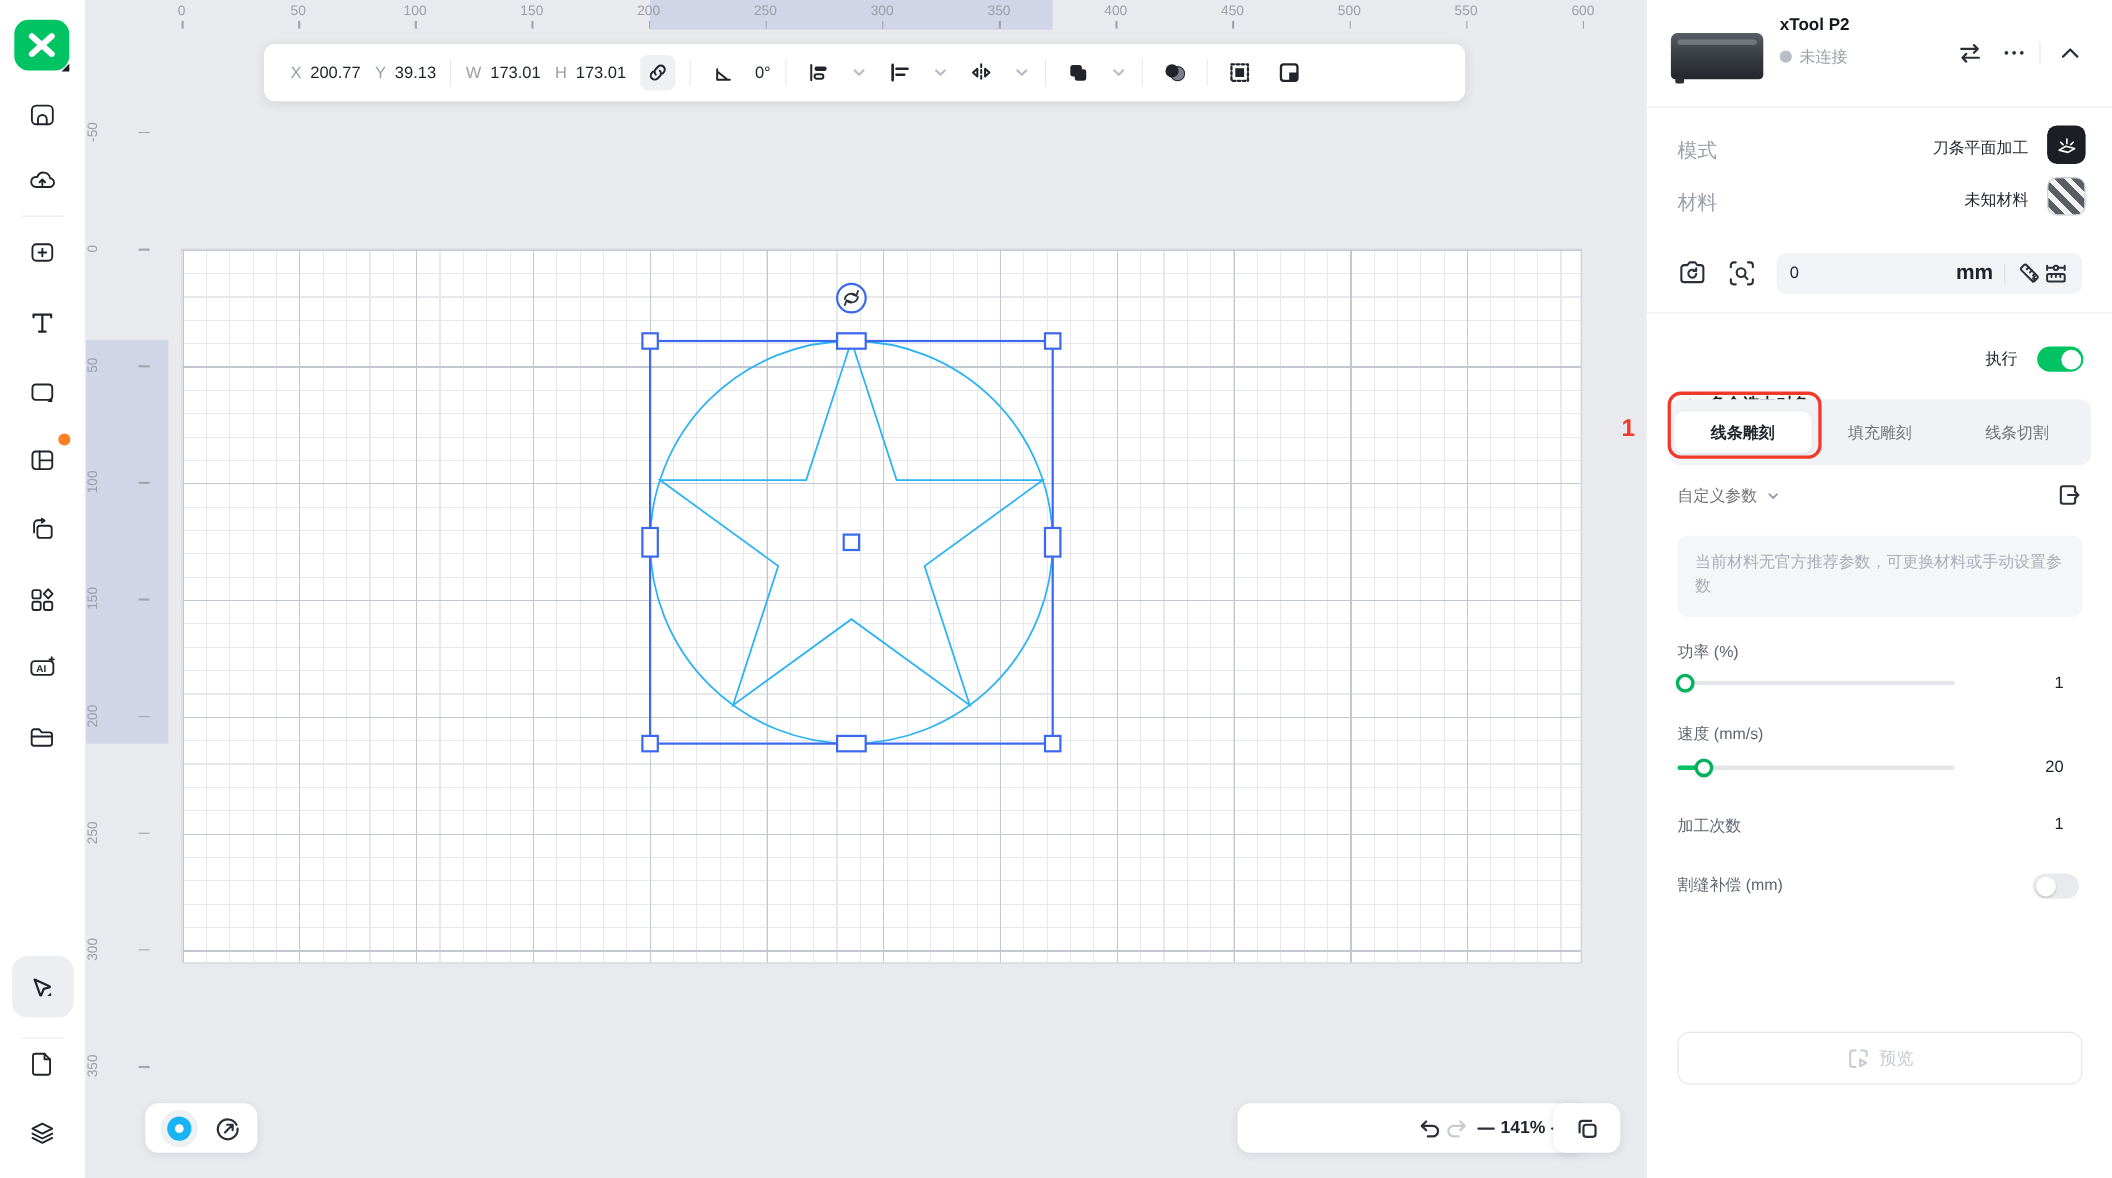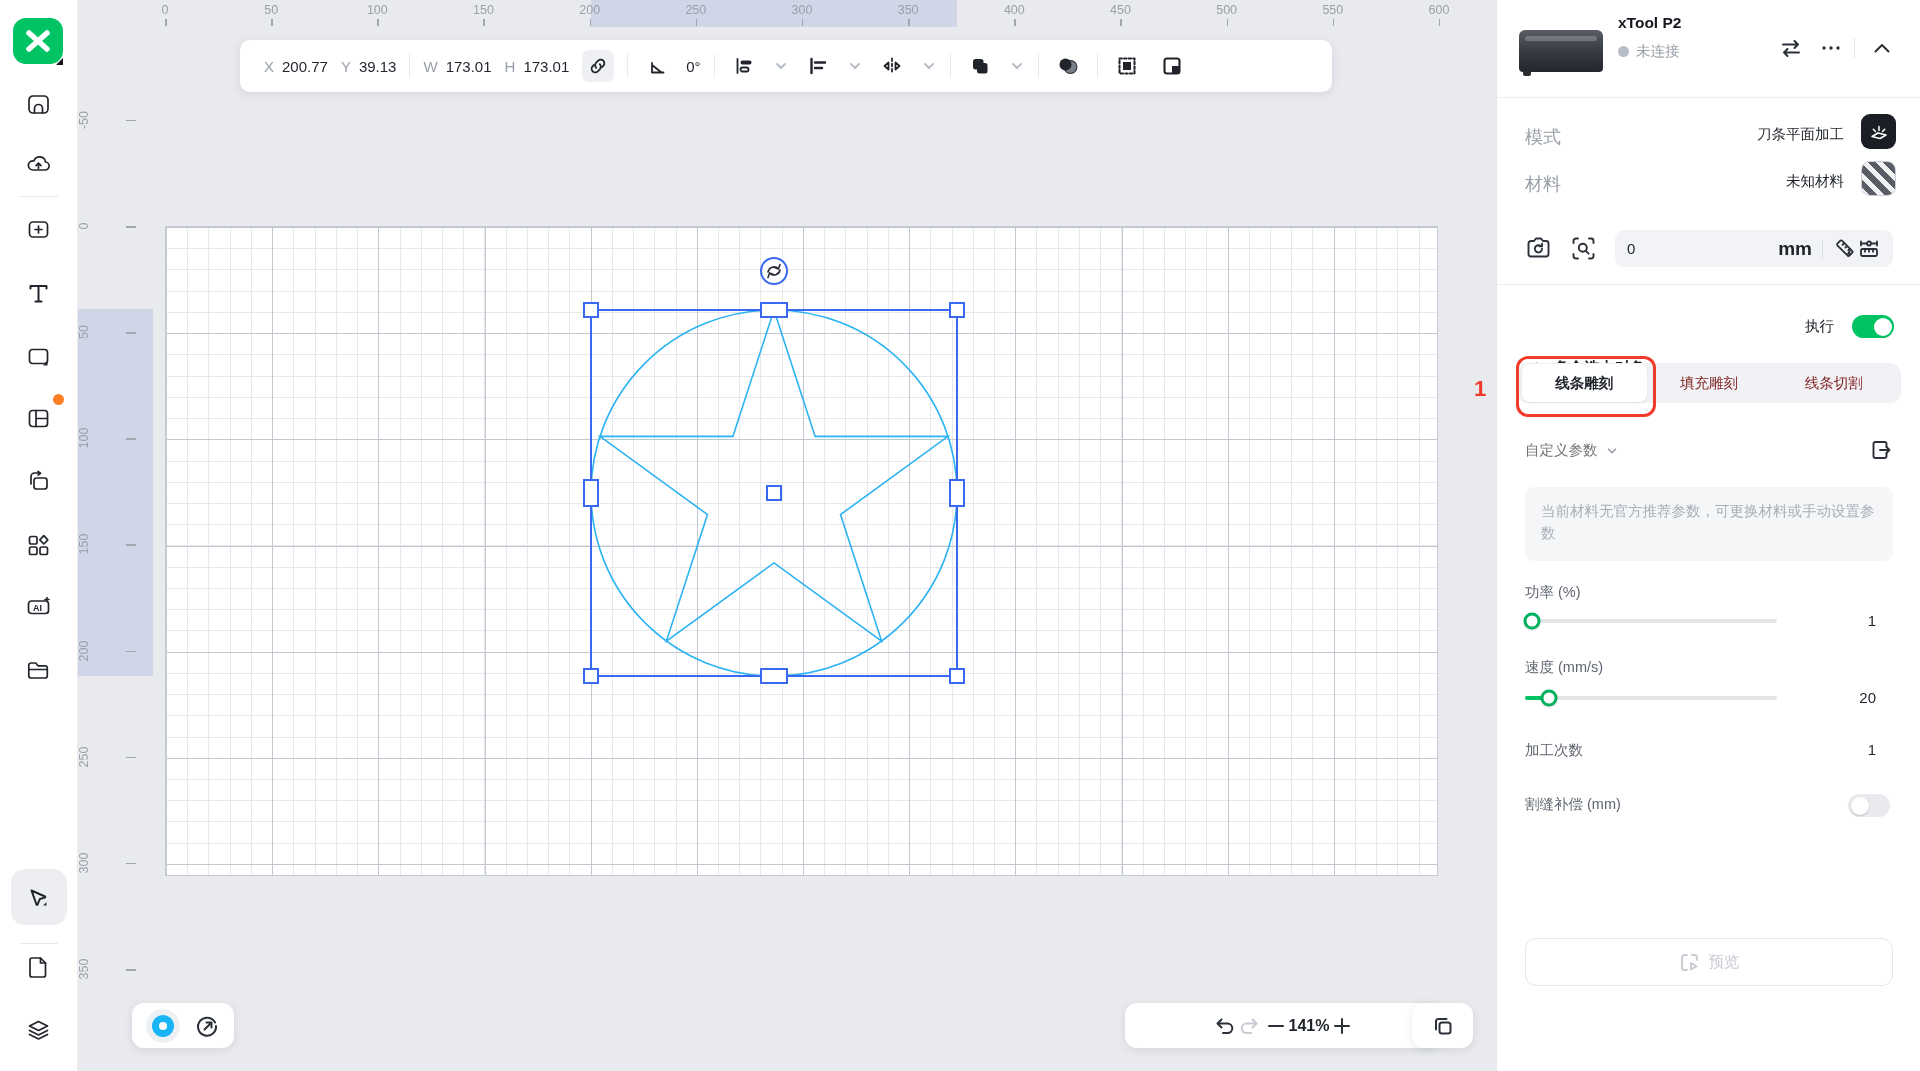--- a/index.html
+++ b/index.html
@@ -55,21 +55,21 @@
     stroke-linecap:round; stroke-linejoin:round; }
   .tb-btn.active { background:#eff0f3; }
   .chev { width:16px; height:16px; cursor:pointer; }
   .chev svg { width:16px; height:16px; stroke:#b9bec6; stroke-width:2; fill:none;
     stroke-linecap:round; stroke-linejoin:round; }
 
   
   .pill { position:absolute; background:#fff; border-radius:12px;
     box-shadow:0 2px 8px rgba(30,35,48,0.10); display:flex; align-items:center; z-index:20; }
   .pill-left { left:132px; top:1003px; width:102px; height:45px; justify-content:space-evenly; }
-  .pill-zoom { left:1125px; top:1003px; width:316px; height:45px; justify-content:center; padding:1px 10px; }
+  .pill-zoom { left:1125px; top:1003px; width:316px; height:45px; justify-content:flex-end; padding:1px 10px; }
   .pill-copy { left:1412px; top:1003px; width:61px; height:45px; justify-content:center; }
   .pz-icon { width:26px; height:26px; cursor:pointer; }
   .pz-icon svg { width:26px; height:26px; stroke:#2b3038; stroke-width:2; fill:none;
     stroke-linecap:round; stroke-linejoin:round; }
   .zoom-val { color:#1f232b; font-size:16px; font-weight:700; cursor:default; }
   .pos-dot-outer { width:34px; height:34px; border-radius:50%; background:#eef1f4; display:flex;
     align-items:center; justify-content:center; cursor:pointer; }
   .pos-dot { width:22px; height:22px; border-radius:50%; background:#18b4f6; display:flex;
     align-items:center; justify-content:center; }
   .pos-dot::after { content:""; width:8px; height:8px; border-radius:50%; background:#fff; }
@@ -117,24 +117,24 @@
   .sel-title { font-size:15.5px; font-weight:600; color:#1f232b; }
   .exec-lab { position:absolute; right:86px; top:317px; font-size:14.5px; color:#1f232b; }
   .toggle { position:absolute; width:42px; height:23px; border-radius:12px; cursor:pointer; }
   .toggle.on { background:#00c364; }
   .toggle.on::after { content:""; position:absolute; right:2.5px; top:2.5px; width:18px; height:18px;
     border-radius:50%; background:#fff; }
   .toggle.off { background:#e8eaee; }
   .toggle.off::after { content:""; position:absolute; left:2.5px; top:2.5px; width:18px; height:18px;
     border-radius:50%; background:#fff; box-shadow:0 1px 2px rgba(0,0,0,0.2); }
 
-  .tabs { position:absolute; left:20px; top:363px; width:384px; height:40px; background:#f1f2f5;
+  .tabs { position:absolute; left:20px; top:363px; width:384px; height:60px; background:#f1f2f5;
     border-radius:11px; display:flex; align-items:center; padding:5px; }
   .tab { flex:1; height:38px; display:flex; align-items:center; justify-content:center;
-    font-size:14.5px; color:#7f1d1d; cursor:pointer; border-radius:8px; }
+    font-size:14.5px; color:#737373; cursor:pointer; border-radius:8px; }
   .tab.active { background:#fff; color:#1f232b; font-weight:600; box-shadow:0 1px 3px rgba(30,35,48,0.08); }
 
   .custom-lab { position:absolute; left:28px; top:441px; font-size:14.5px; color:#737373;
     display:flex; align-items:center; gap:7px; cursor:pointer; }
   .export-ic { position:absolute; right:26px; top:437px; width:26px; height:26px; cursor:pointer; }
   .export-ic svg { width:26px; height:26px; stroke:#2b3038; stroke-width:1.9; fill:none;
     stroke-linecap:round; stroke-linejoin:round; }
   .warn-box { position:absolute; left:28px; top:487px; width:368px; height:74px; background:#f5f6f8;
     border-radius:9px; padding:13px 16px; color:#a9aeb8; font-size:14.5px; line-height:1.55; }
 

